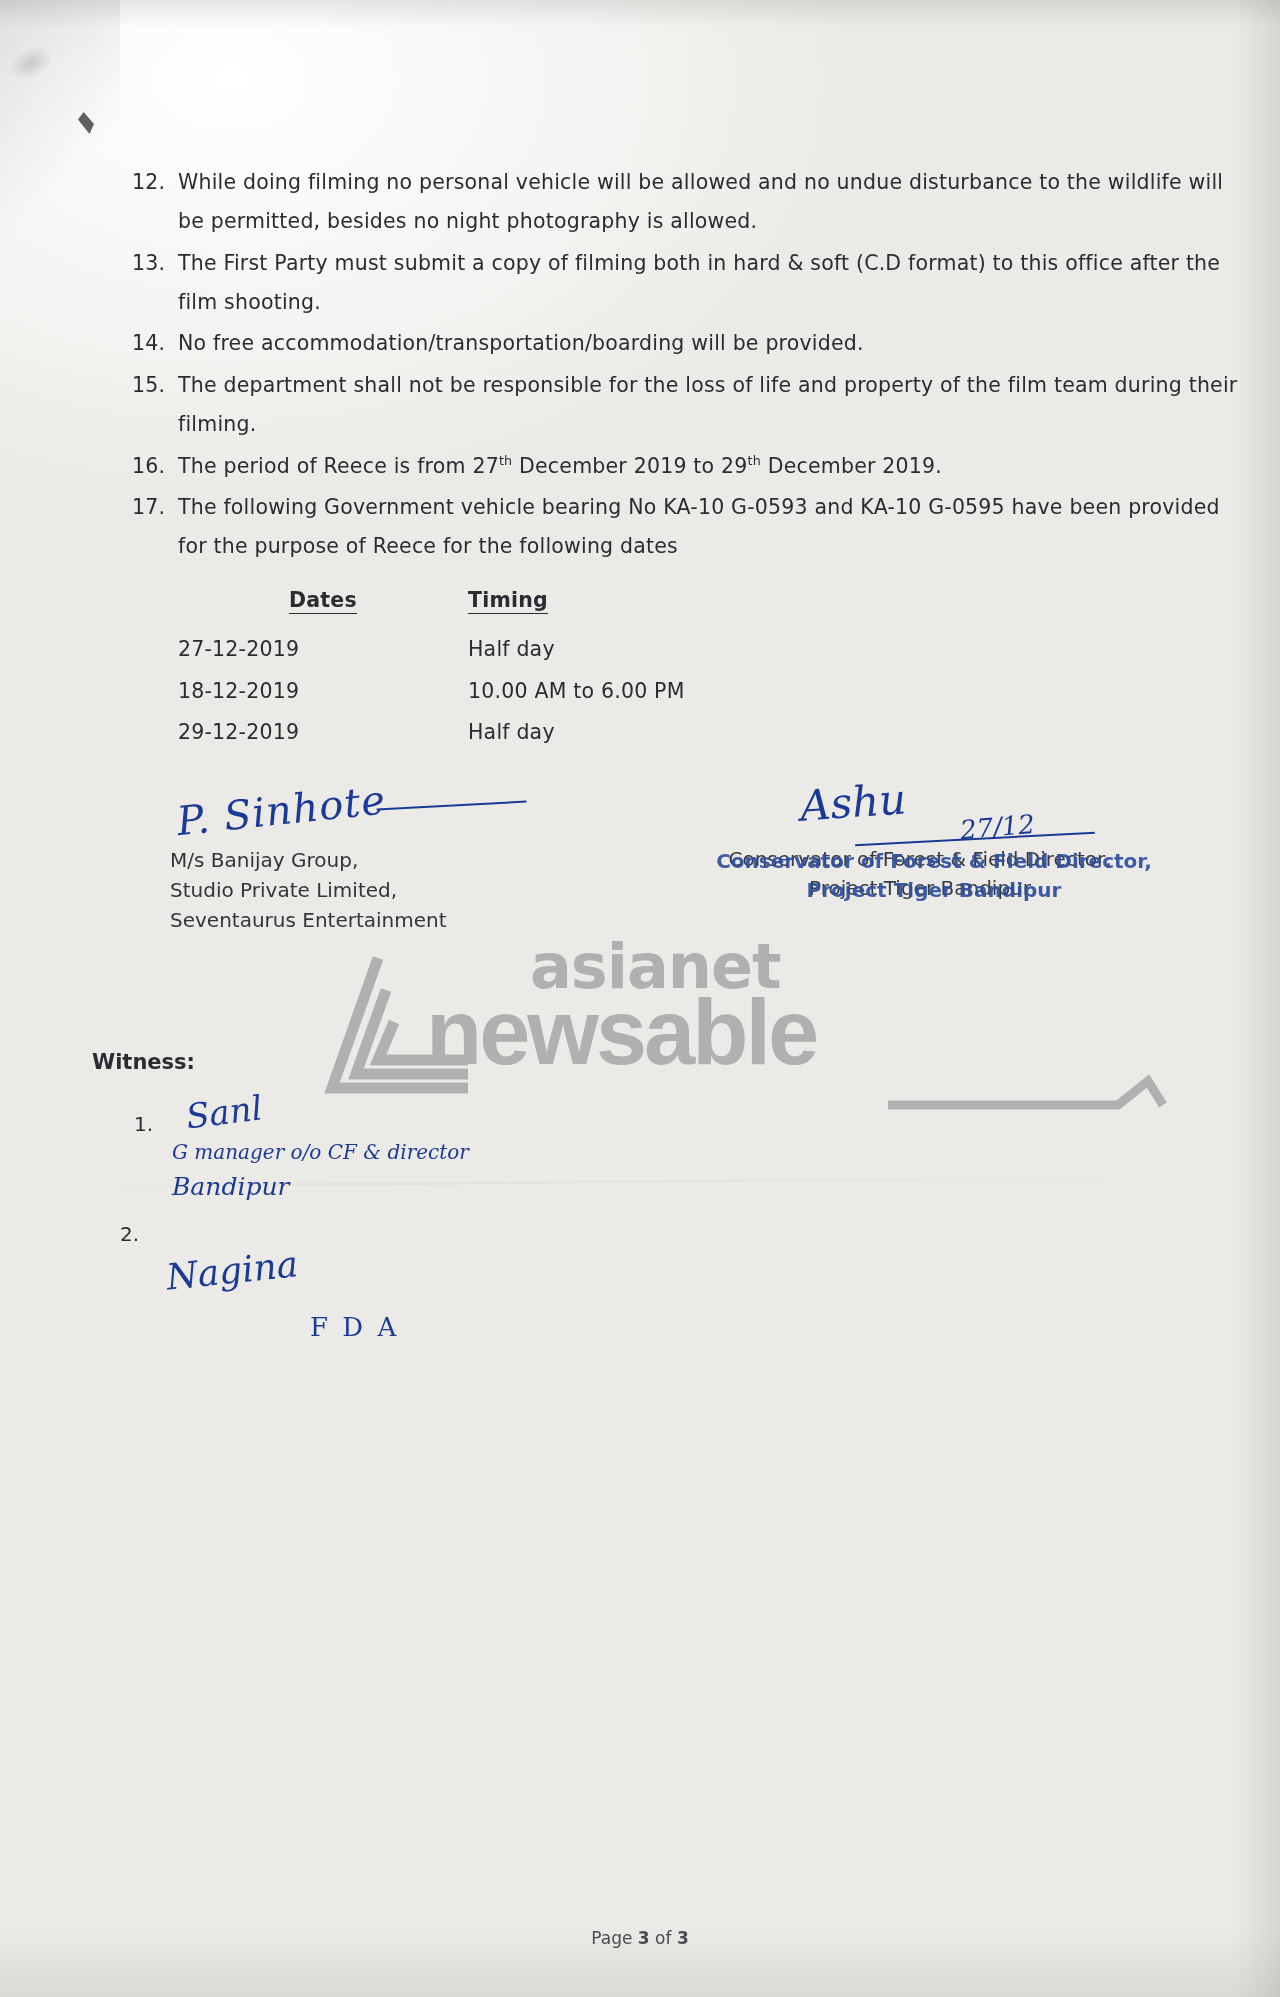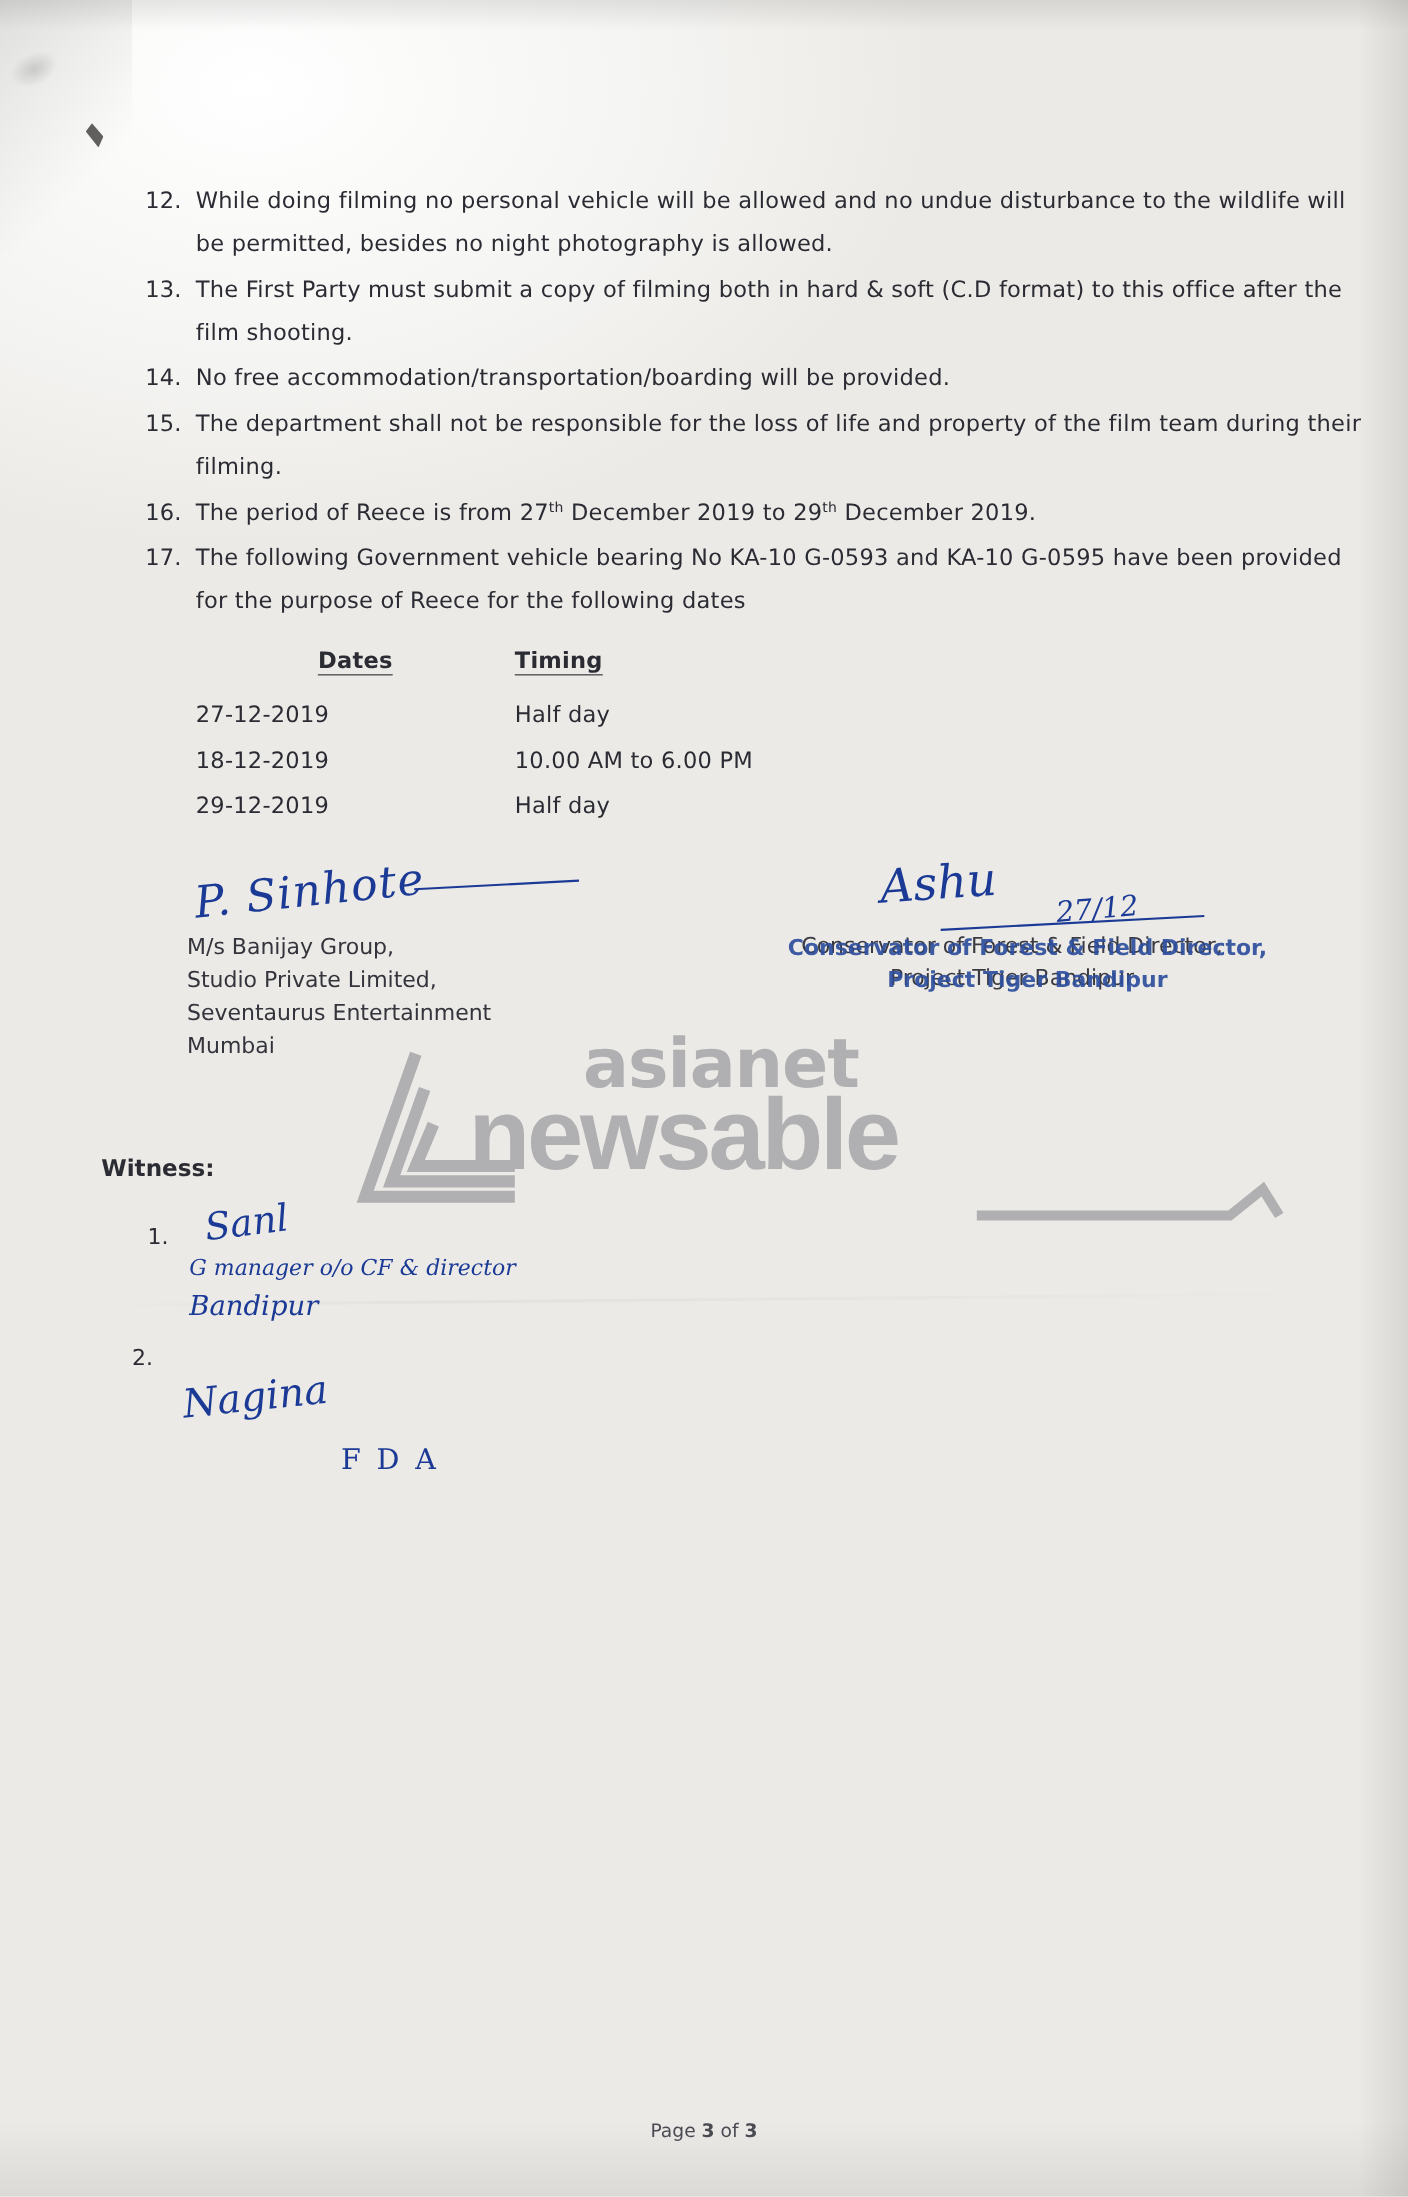--- a/index.html
+++ b/index.html
@@ -406,21 +406,20 @@
     </table>
   </div>
 
   <div id="hand-left-sig">
     <span>P. Sinhote</span><span class="stroke"></span>
   </div>
   <div id="sig-left">
     <div>M/s Banijay Group,</div>
     <div>Studio Private Limited,</div>
     <div>Seventaurus Entertainment</div>
-    <div>Mumbai</div>
   </div>
 
   <div id="hand-right-sig">Ashu</div>
   <div id="hand-right-rule"></div>
   <div id="hand-right-date">27/12</div>
 
   <div id="sig-right">
     <div class="base">Conservator of Forest &amp; Field Director,</div>
     <div class="base">Project Tiger Bandipur</div>
     <div class="ghost">

